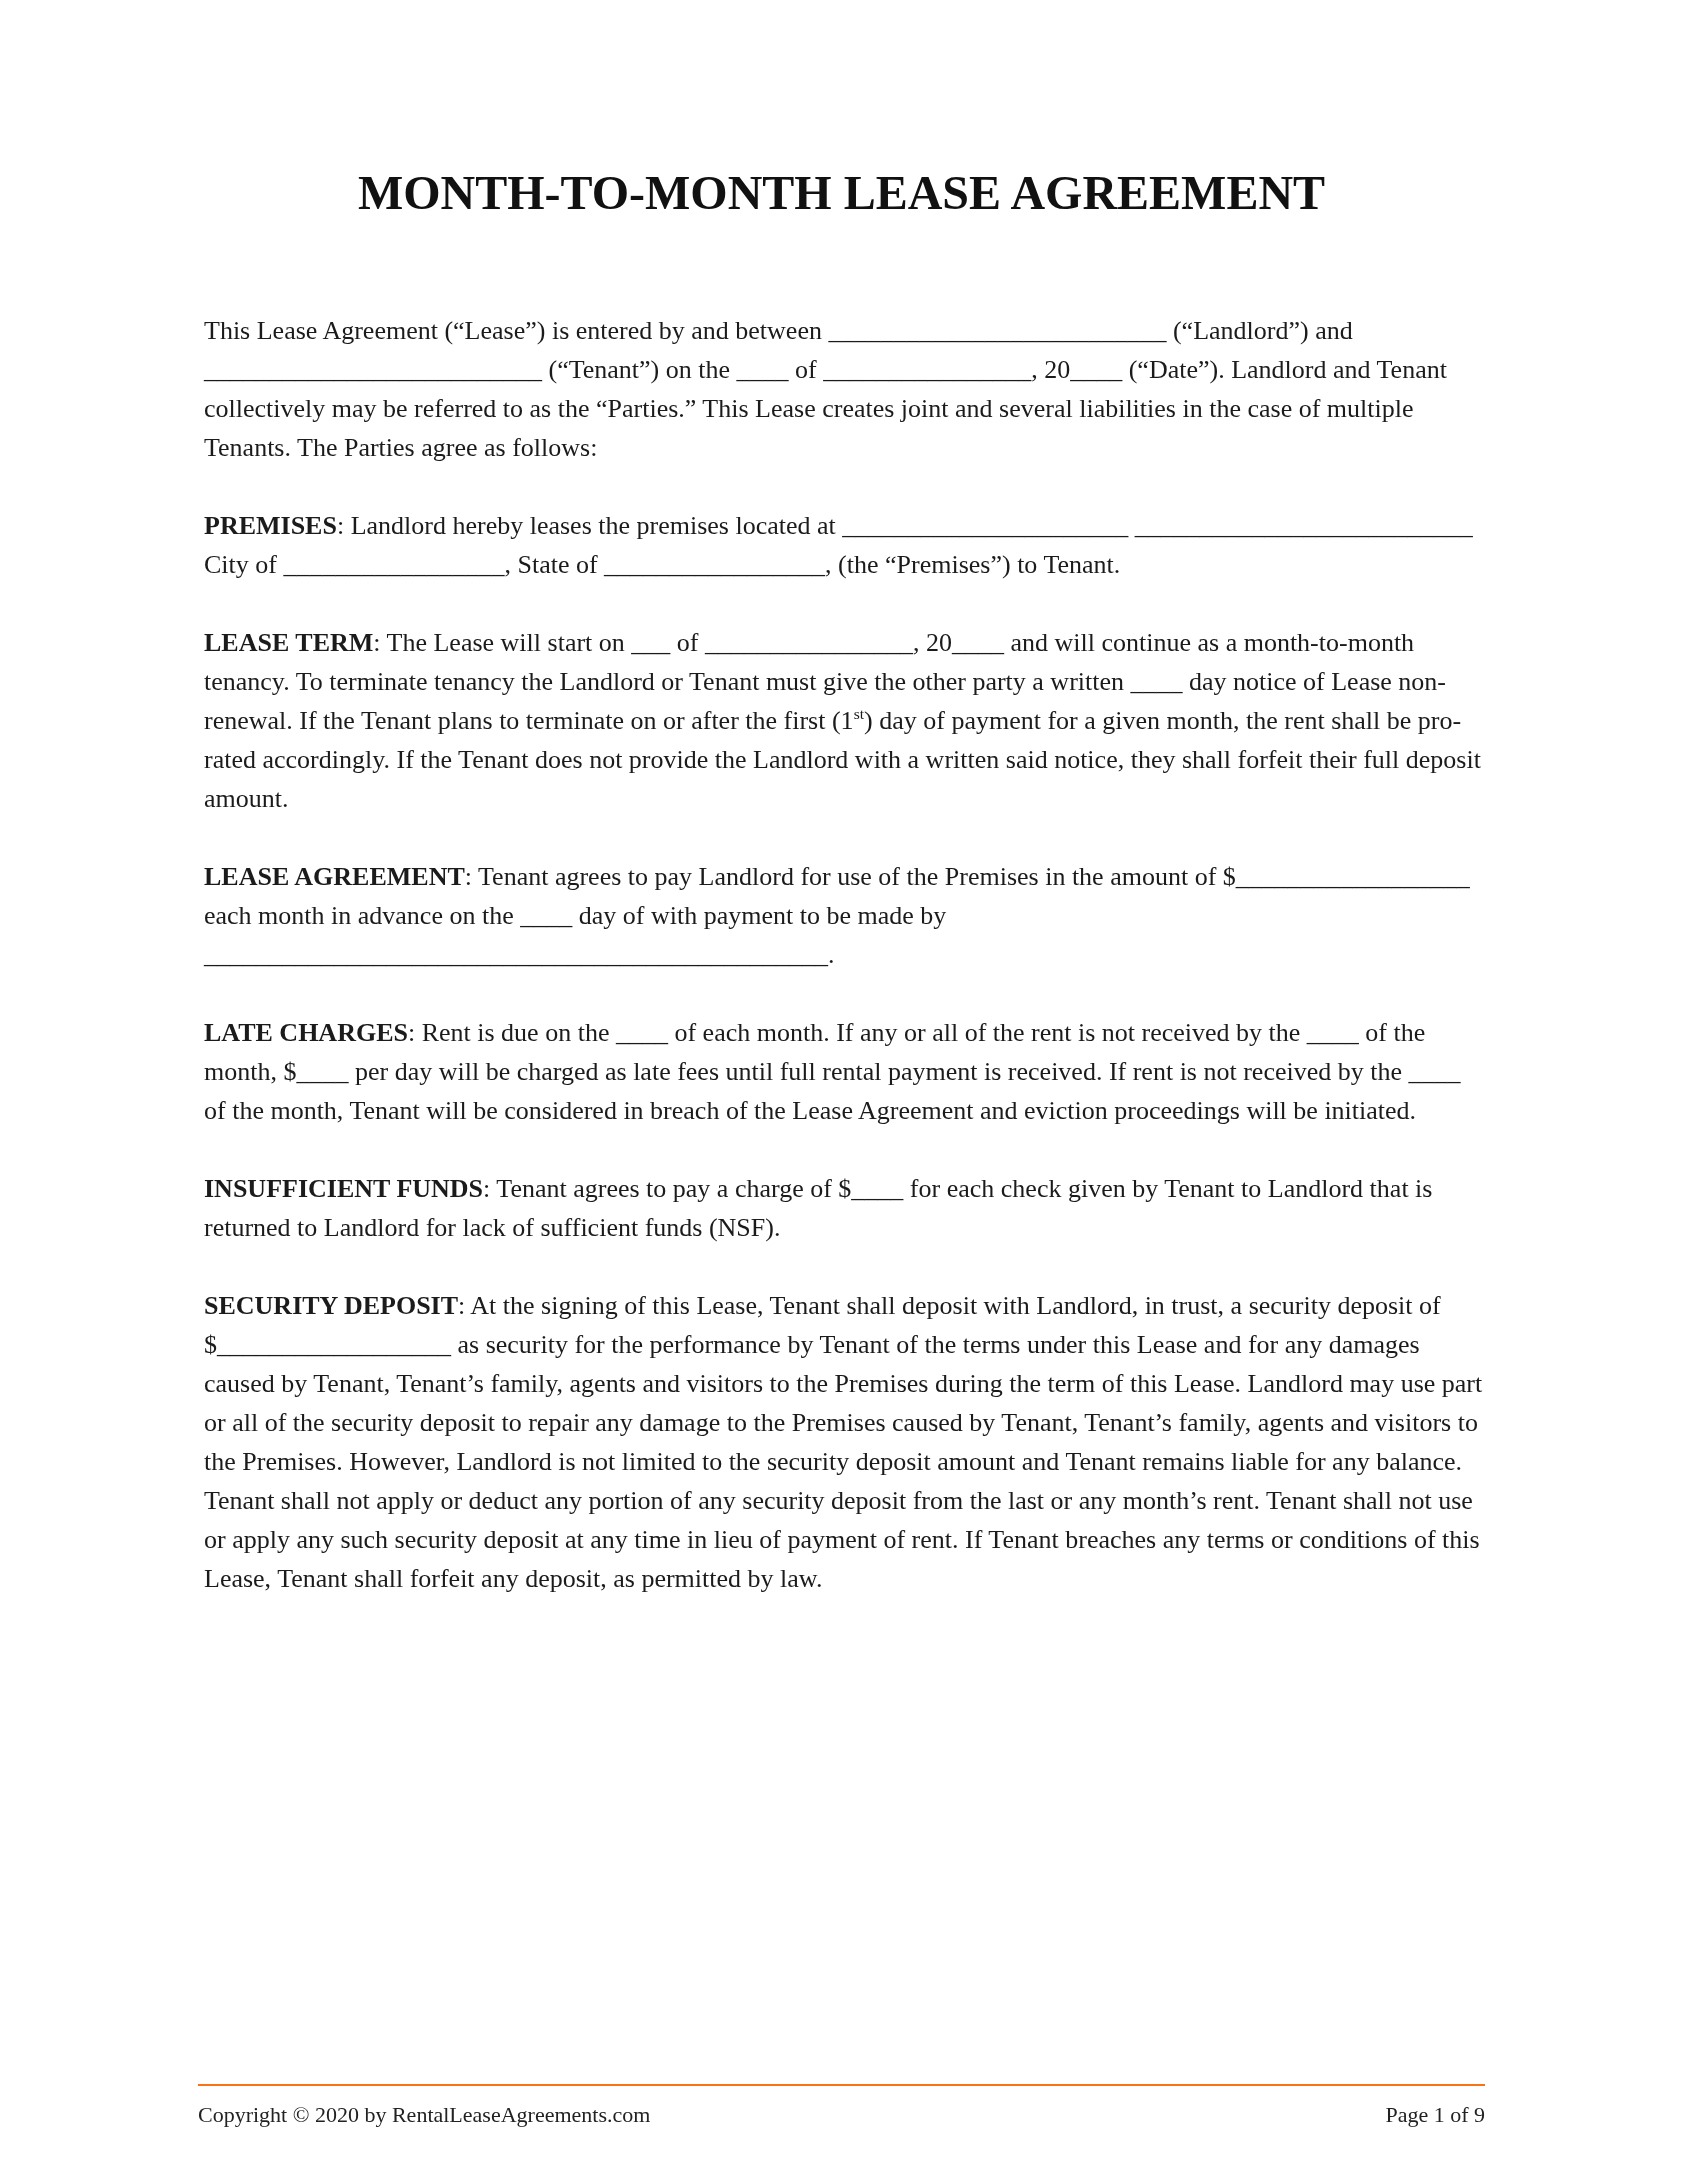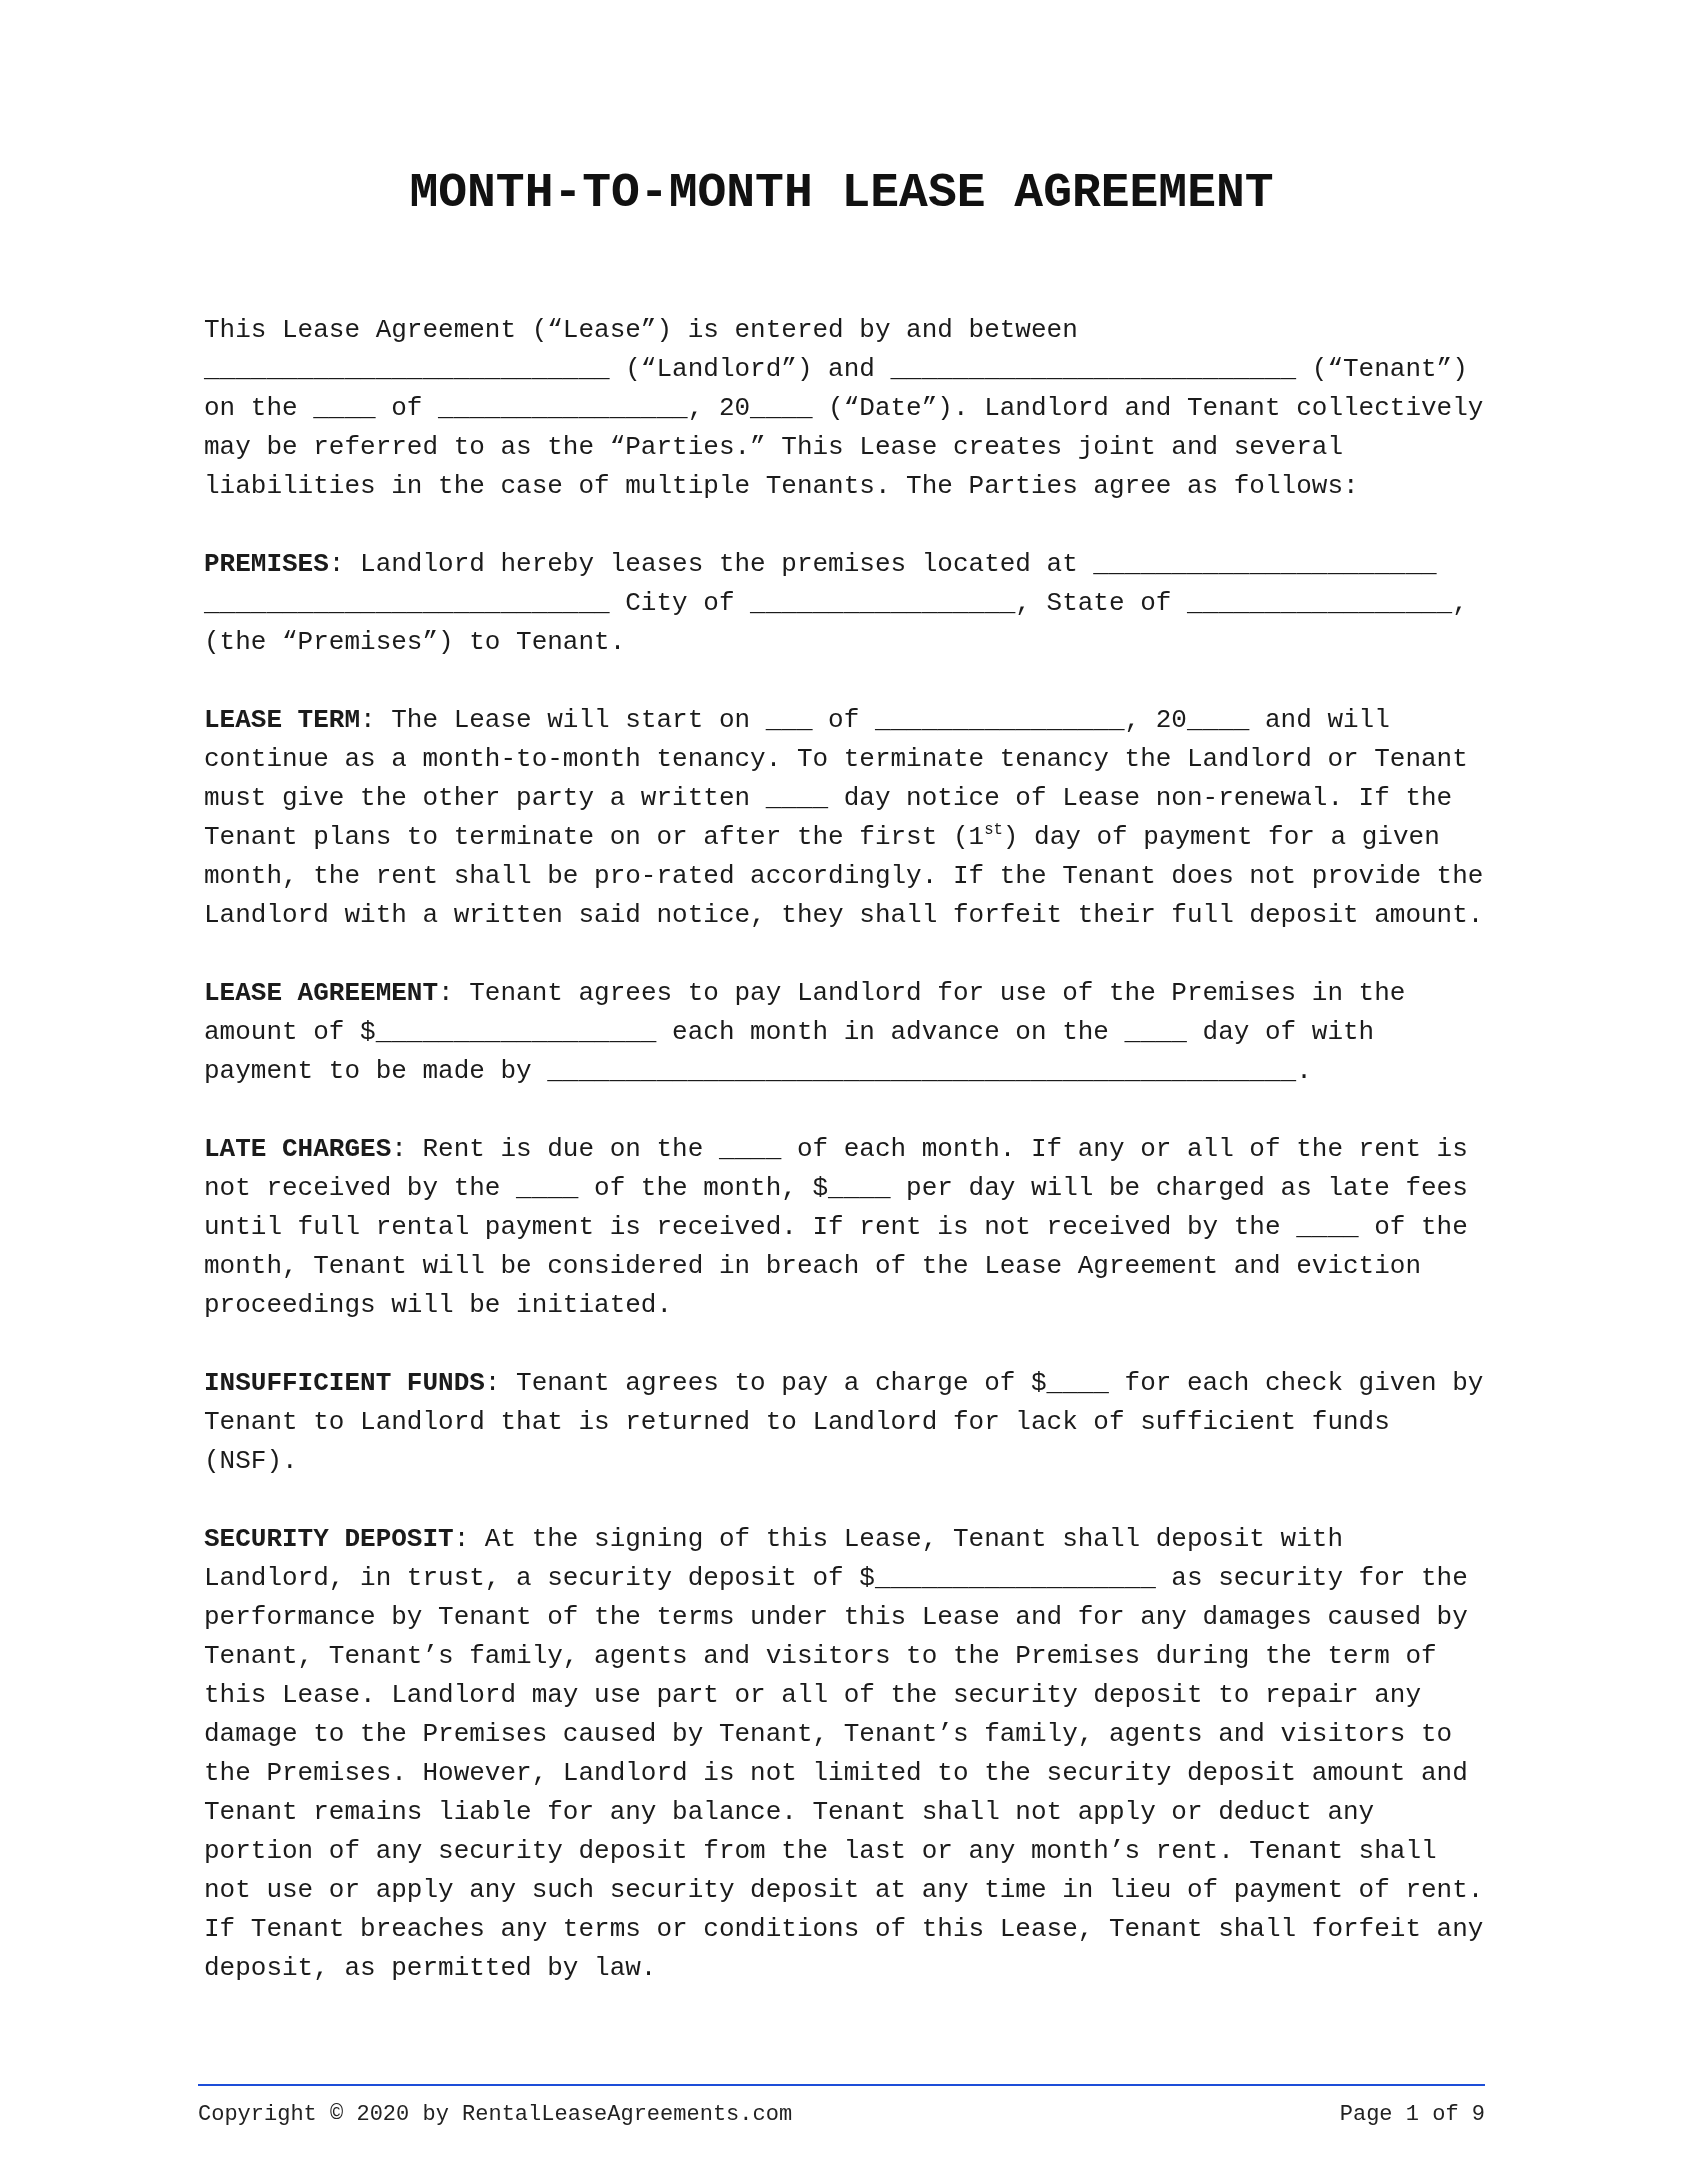--- a/index.html
+++ b/index.html
@@ -6,21 +6,21 @@
     margin: 0;
     padding: 0;
     background: #ffffff;
   }
   .page {
     position: relative;
     width: 1683px;
     height: 2178px;
     background: #ffffff;
     color: #1b1b1b;
-    font-family: Liberation Mono, monospace;
+    font-family: Liberation Serif, serif;
     overflow: hidden;
   }
   .content {
     position: absolute;
     left: 198px;
     top: 166px;
     width: 1287px;
   }
   .doc-title {
     margin: 0 0 91px 0;
@@ -42,21 +42,21 @@
   .para sup {
     font-size: 60%;
     line-height: 0;
     vertical-align: super;
   }
   .footer {
     position: absolute;
     left: 198px;
     top: 2084px;
     width: 1287px;
-    border-top: 2px solid #1d4ed8;
+    border-top: 2px solid #f97316;
     padding-top: 16px;
     display: flex;
     justify-content: space-between;
     align-items: baseline;
     font-size: 22px;
     color: #222222;
   }
 </style>
 </head>
 <body>

